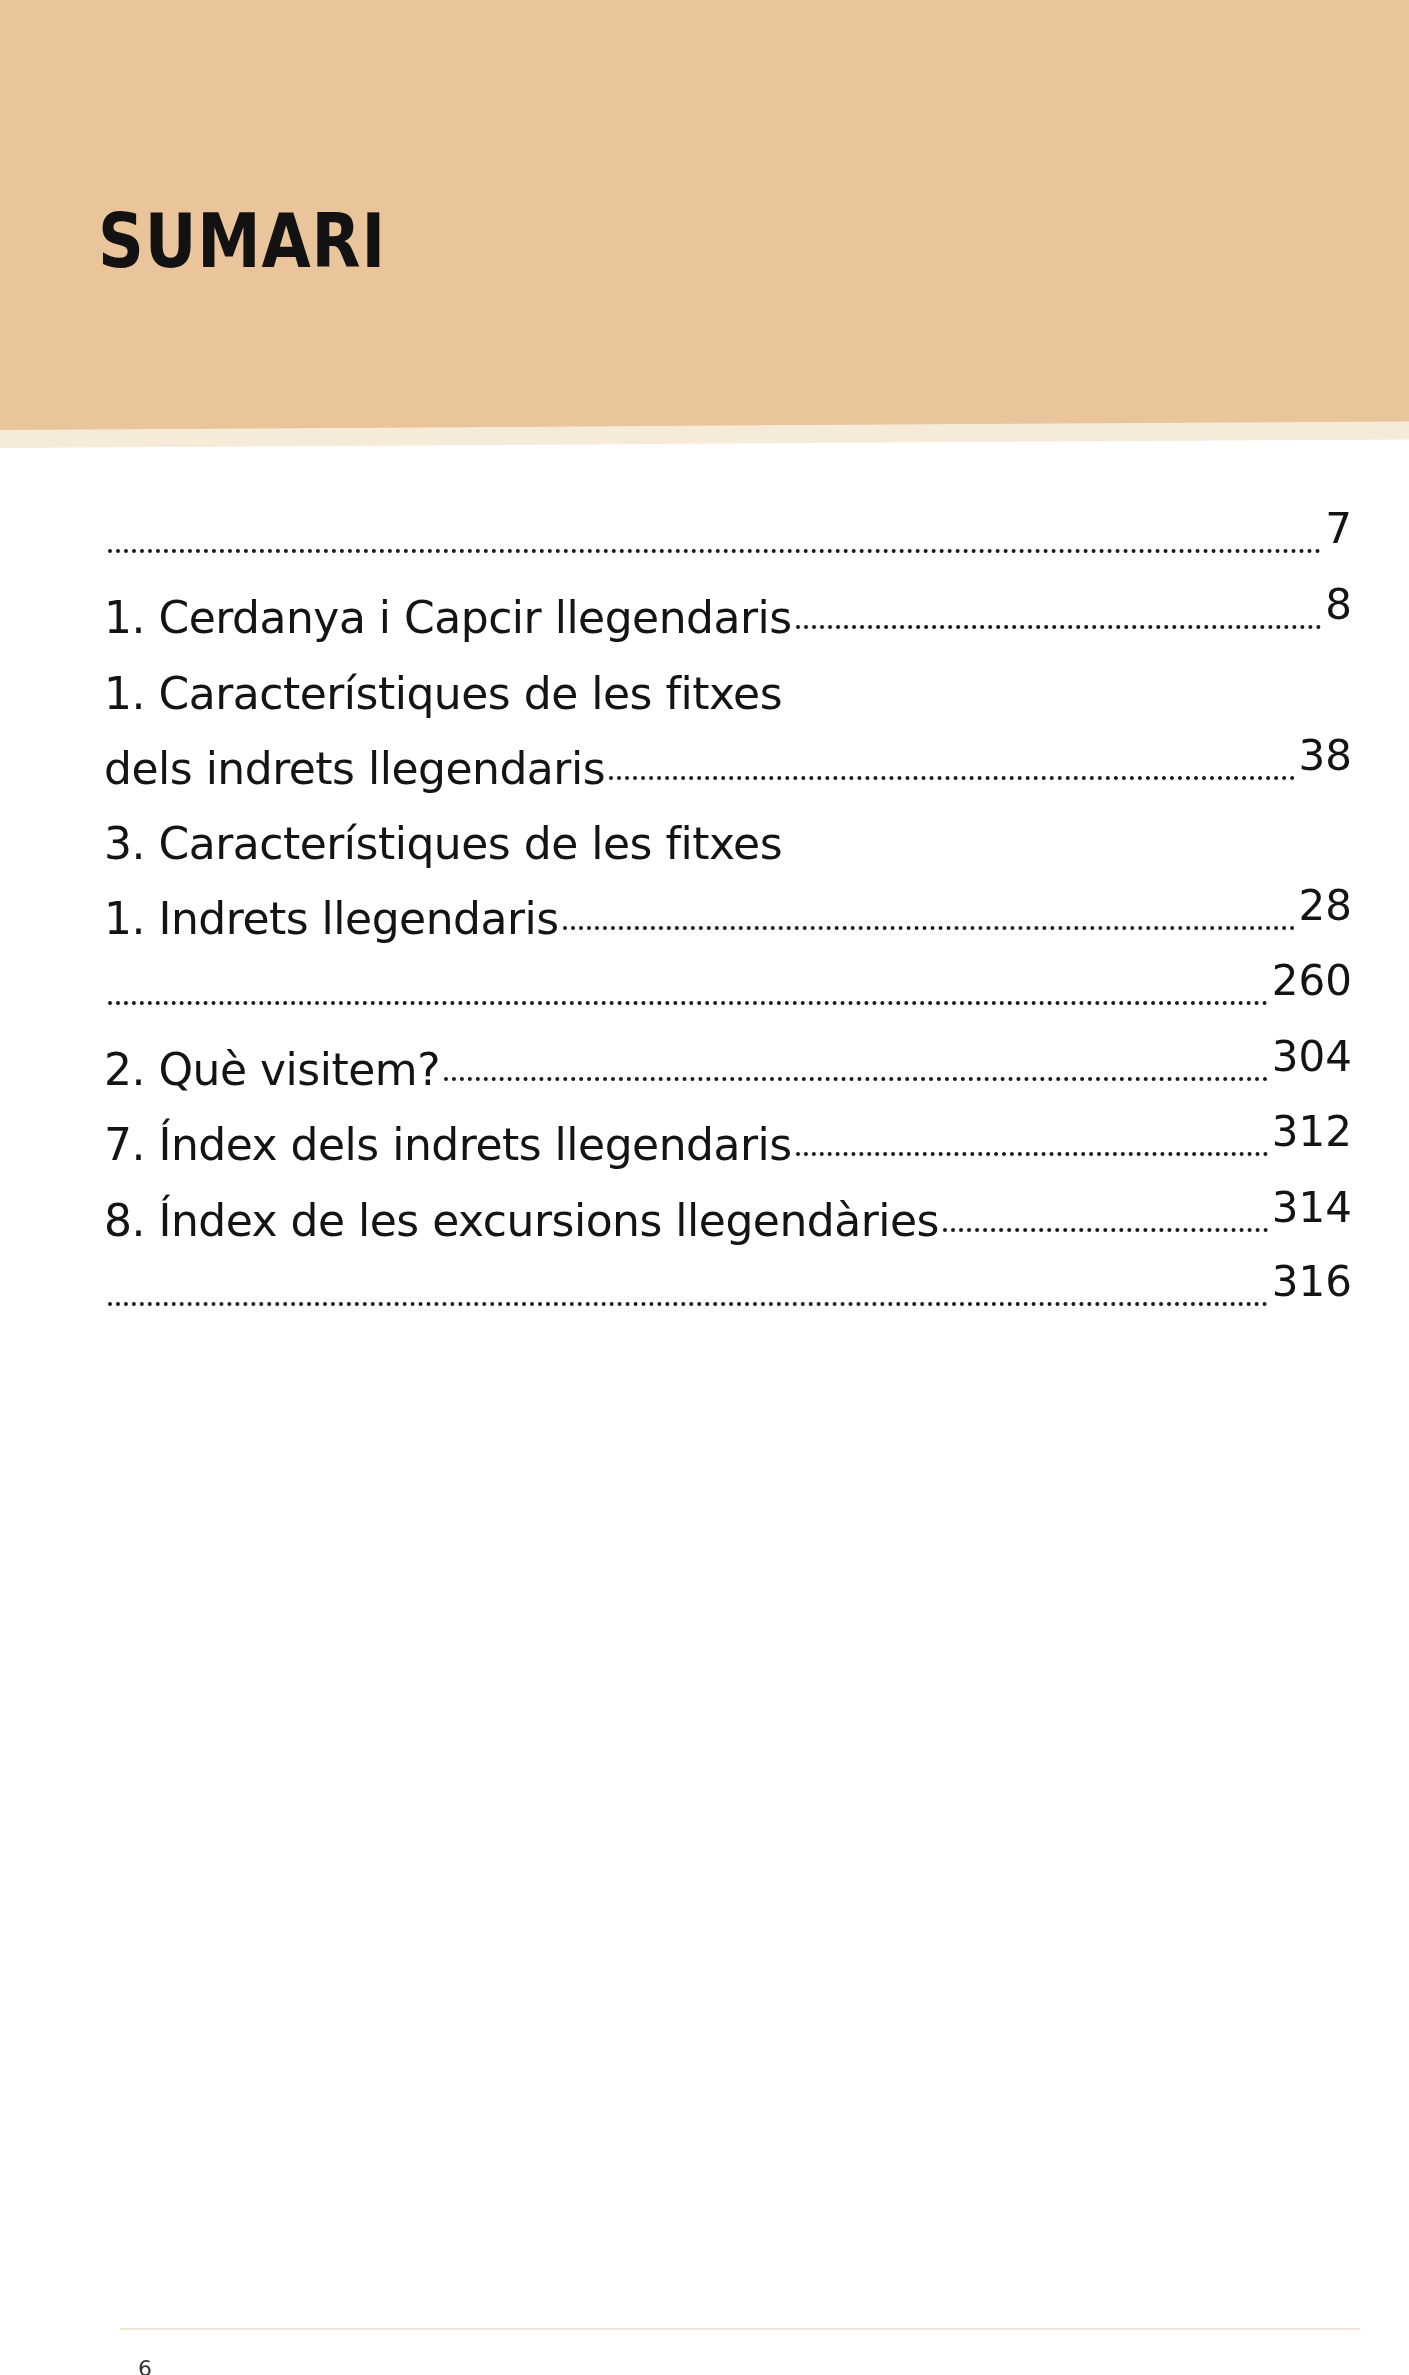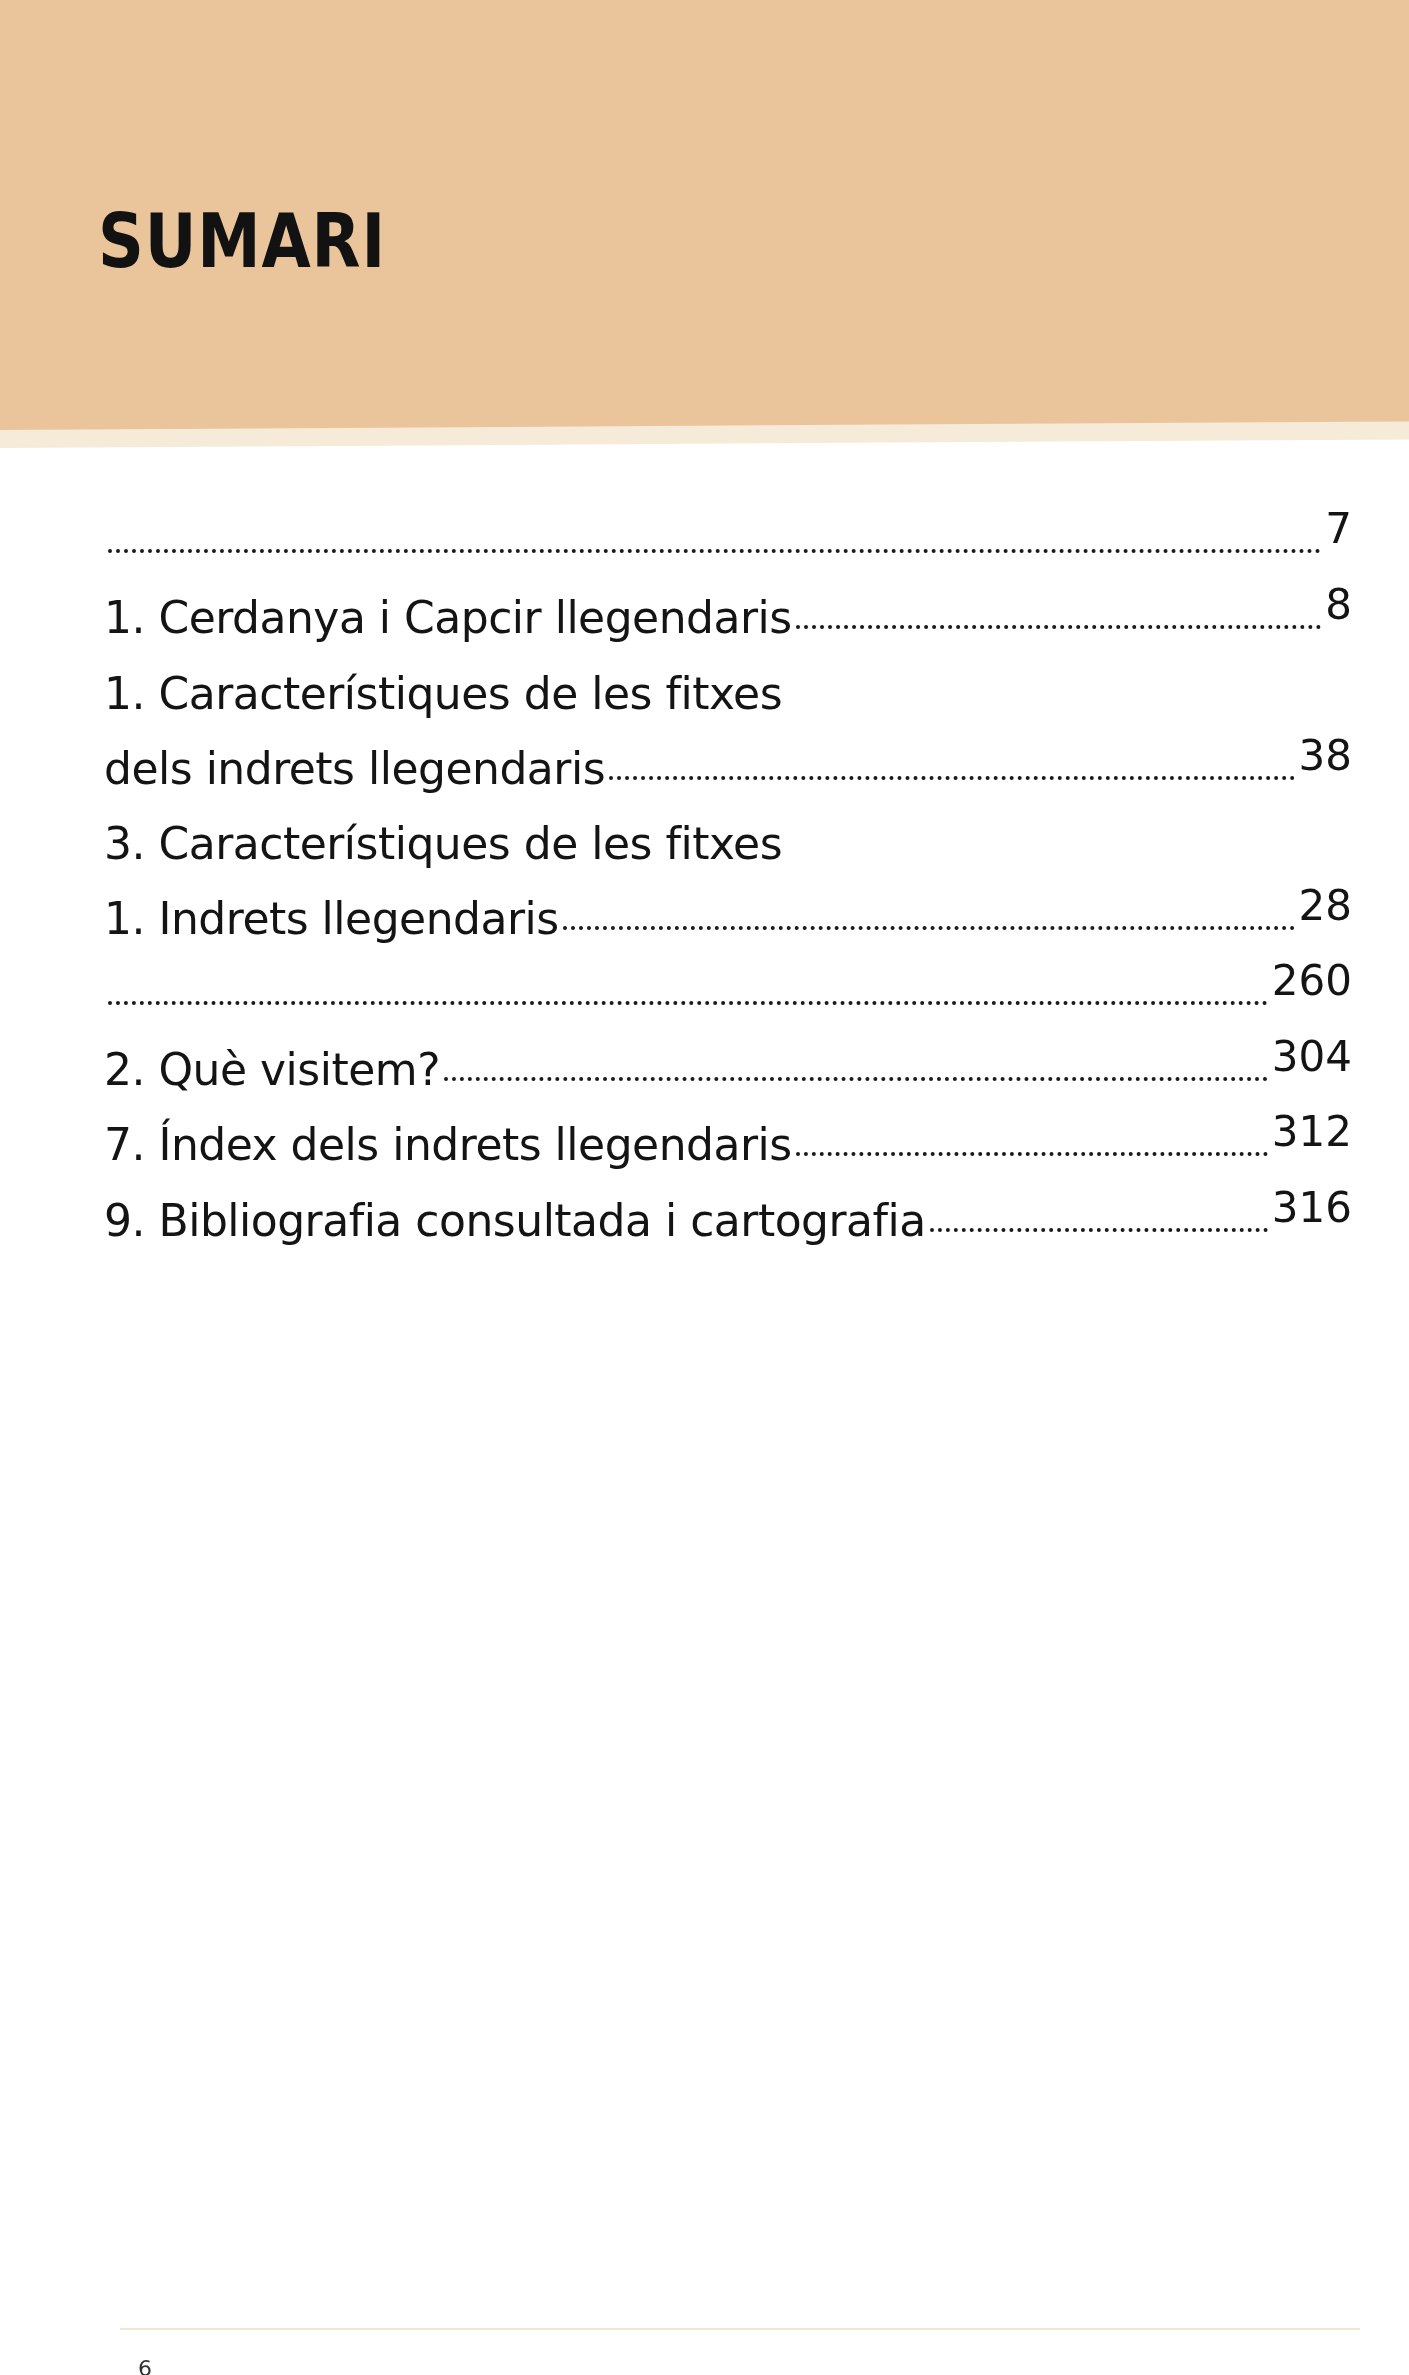--- a/index.html
+++ b/index.html
@@ -140,20 +140,24 @@
     <span class="toc-text">2. Què visitem?</span>
     <span class="leader"></span>
     <span class="page-num">304</span>
   </li>
   <li class="toc-line">
     <span class="toc-text">7. Índex dels indrets llegendaris</span>
     <span class="leader"></span>
     <span class="page-num">312</span>
   </li>
   <li class="toc-line">
-    <span class="toc-text">9. Bibliografia consultada i cartografia</span>
+    <span class="toc-text">8. Índex de les excursions llegendàries</span>
+    <span class="leader"></span>
+    <span class="page-num">314</span>
+  </li>
+  <li class="toc-line">
     <span class="leader"></span>
     <span class="page-num">316</span>
   </li>
 </ul>
 
 <div class="footer-line"></div>
 <div class="footer-page">6</div>
 
 </body></html>

